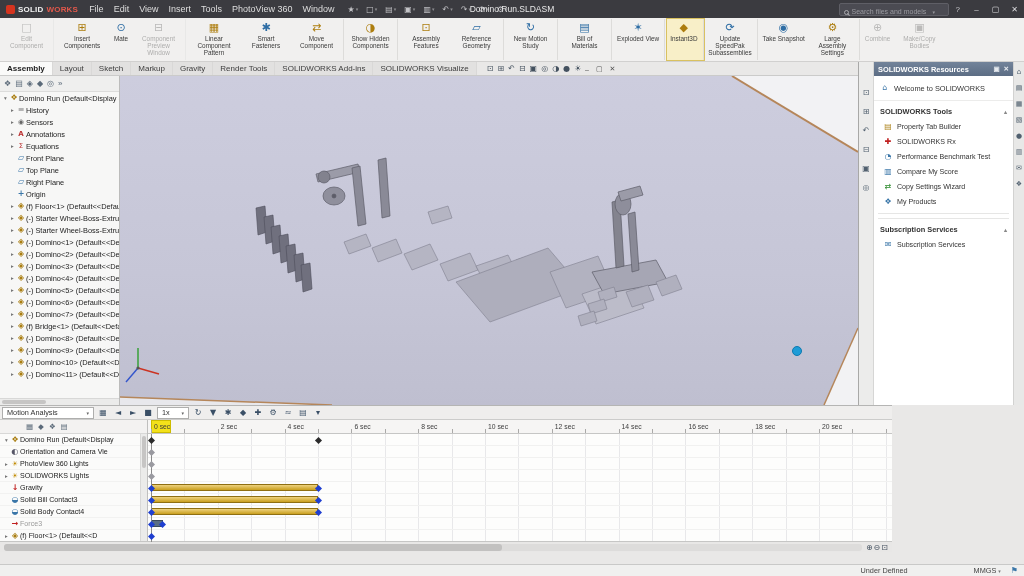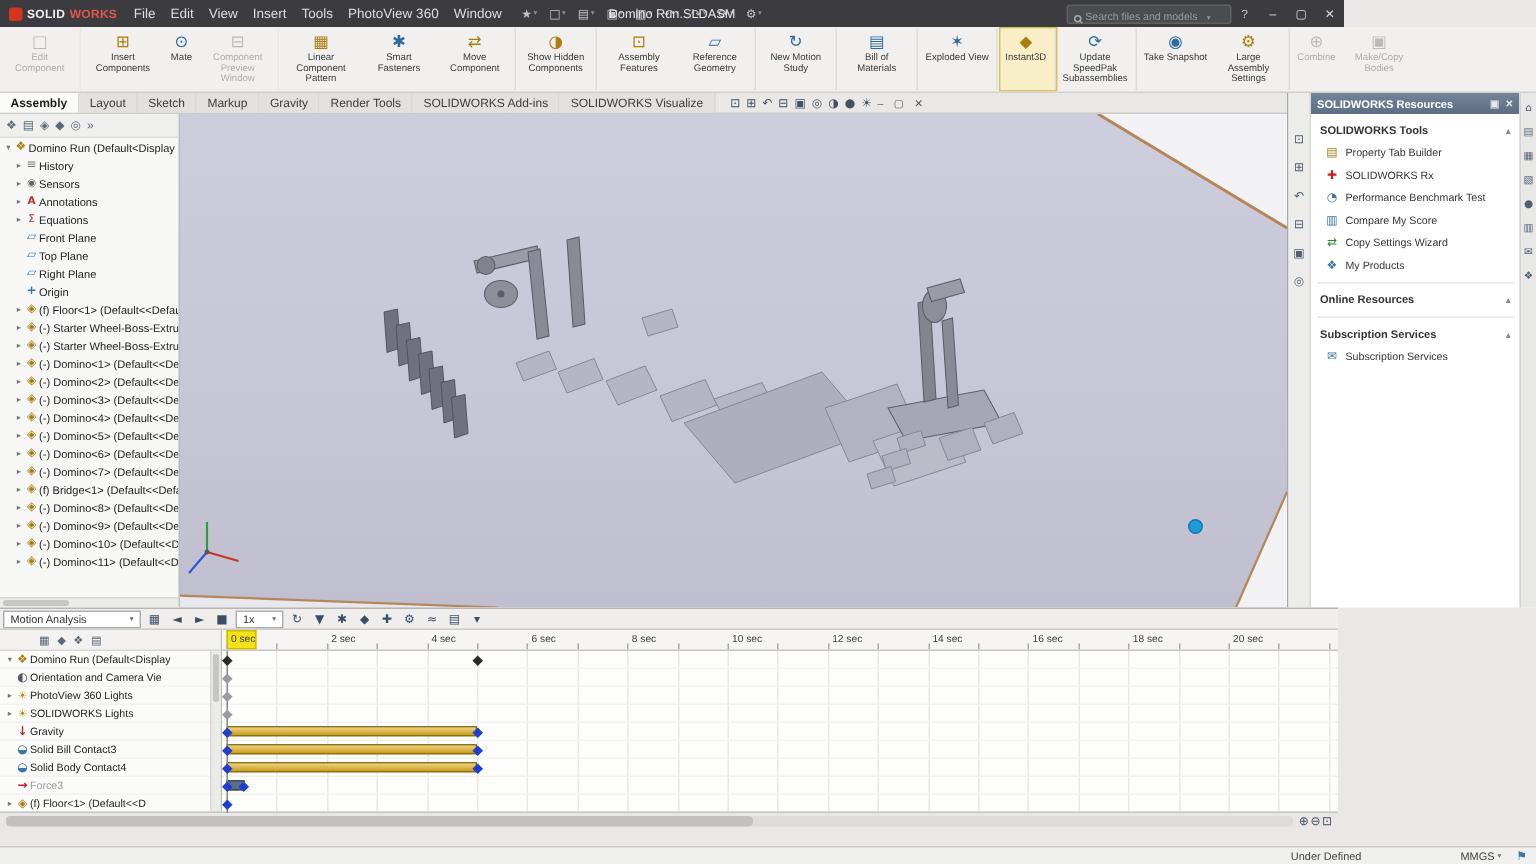--- a/index.html
+++ b/index.html
@@ -1,21 +1,21 @@
 <!DOCTYPE html>
 <html><head>
 <meta charset="utf-8">
 <style>
   *{box-sizing:border-box;margin:0;padding:0}
   html,body{width:1024px;height:576px;overflow:hidden;font-family:"Liberation Sans",sans-serif;background:#e9e8e7;cursor:default}
   #app{position:relative;width:1024px;height:576px;background:#e9e8e7}
   .ico,.qi,.msi,.hu,.tz,.ticon,.tpt,.sdi,.mti{font-family:"DejaVu Sans",sans-serif}
 
   
-  #titlebar{position:absolute;top:0;left:0;width:896px;height:18px;background:#3b3b40;display:flex;align-items:center;color:#d8d8d8;font-size:9px}
+  #titlebar{position:absolute;top:0;left:0;width:1024px;height:18px;background:#3b3b40;display:flex;align-items:center;color:#d8d8d8;font-size:9px}
   .logo{display:flex;align-items:center;gap:3px;padding:0 6px}
   .logo-mark{width:9px;height:9px;background:#d5341f;border-radius:2px;flex:none}
   .logo-t1{font-weight:bold;color:#f2f2f2;font-size:8px;letter-spacing:.2px}
   .logo-t2{font-weight:bold;color:#e1584b;font-size:8px;letter-spacing:.2px}
   .menus{display:flex}
   .menu{padding:0 5px;color:#dedede}
   .quick-icons{display:flex;align-items:center;margin-left:4px}
   .qi{display:flex;align-items:center;padding:0 4px;color:#c4c4c8;font-size:8px;height:18px}
   .qi::after{content:"▾";font-size:5px;color:#8d8d92;margin-left:1px}
   .tb-title{position:absolute;left:50%;transform:translateX(-50%);color:#e8e8e8;font-size:8.5px;white-space:nowrap}
@@ -516,20 +516,24 @@
         <span class="sdi">⊟</span>
         <span class="sdi">▣</span>
         <span class="sdi">◎</span>
       </div>
     <div class="tp-main">
       <div class="tp-header">
         <span class="t">SOLIDWORKS Resources</span>
         <span class="tph">▣</span>
         <span class="tph">✕</span>
       </div>
+      <div class="tp-welcome">
+        <span class="ticon" data-icon="home"></span>
+        <span>Welcome to SOLIDWORKS</span>
+      </div>
       <div class="tp-sec-h">
         <span class="st">SOLIDWORKS Tools</span>
         <span class="chev"></span>
       </div>
       <div>
           <div class="tp-item">
           <span class="ticon" data-icon="property-tab"></span>
           <span>Property Tab Builder</span>
         </div>
           <div class="tp-item">
@@ -547,24 +551,20 @@
           <div class="tp-item">
           <span class="ticon" data-icon="copy-settings"></span>
           <span>Copy Settings Wizard</span>
         </div>
           <div class="tp-item">
           <span class="ticon" data-icon="my-products"></span>
           <span>My Products</span>
         </div>
         </div>
       <div class="tp-div"></div>
-      <div class="tp-sec-h">
-        <span class="st">Online Resources</span>
-        <span class="chev"></span>
-      </div>
       <div class="tp-div"></div>
       <div class="tp-sec-h">
         <span class="st">Subscription Services</span>
         <span class="chev"></span>
       </div>
       <div>
           <div class="tp-item">
           <span class="ticon" data-icon="subscription"></span>
           <span>Subscription Services</span>
         </div>

